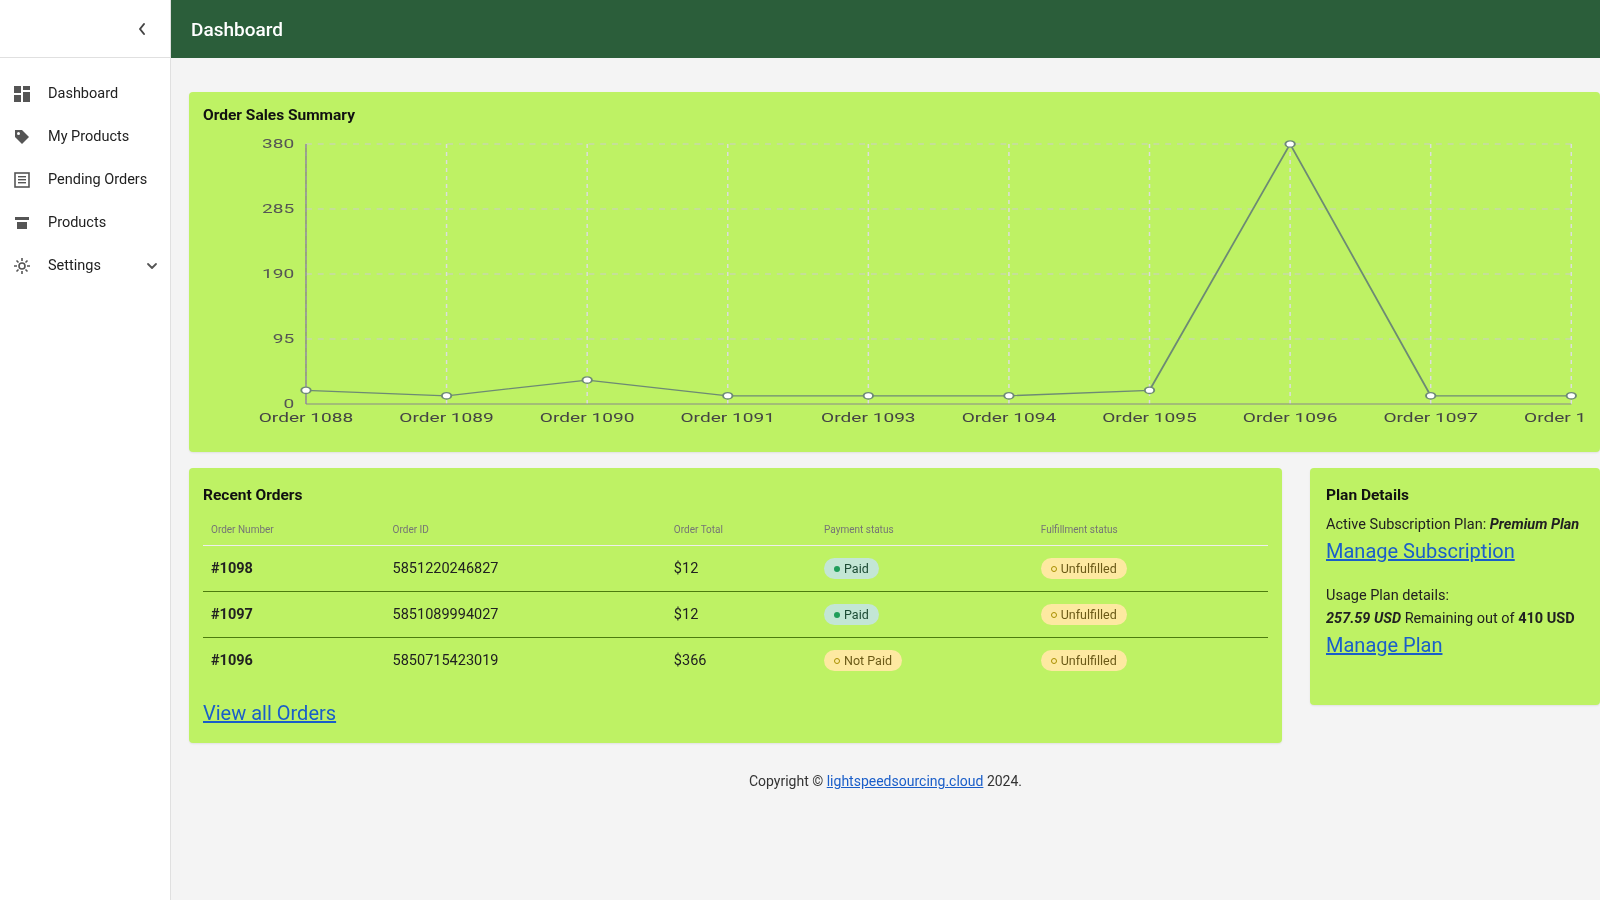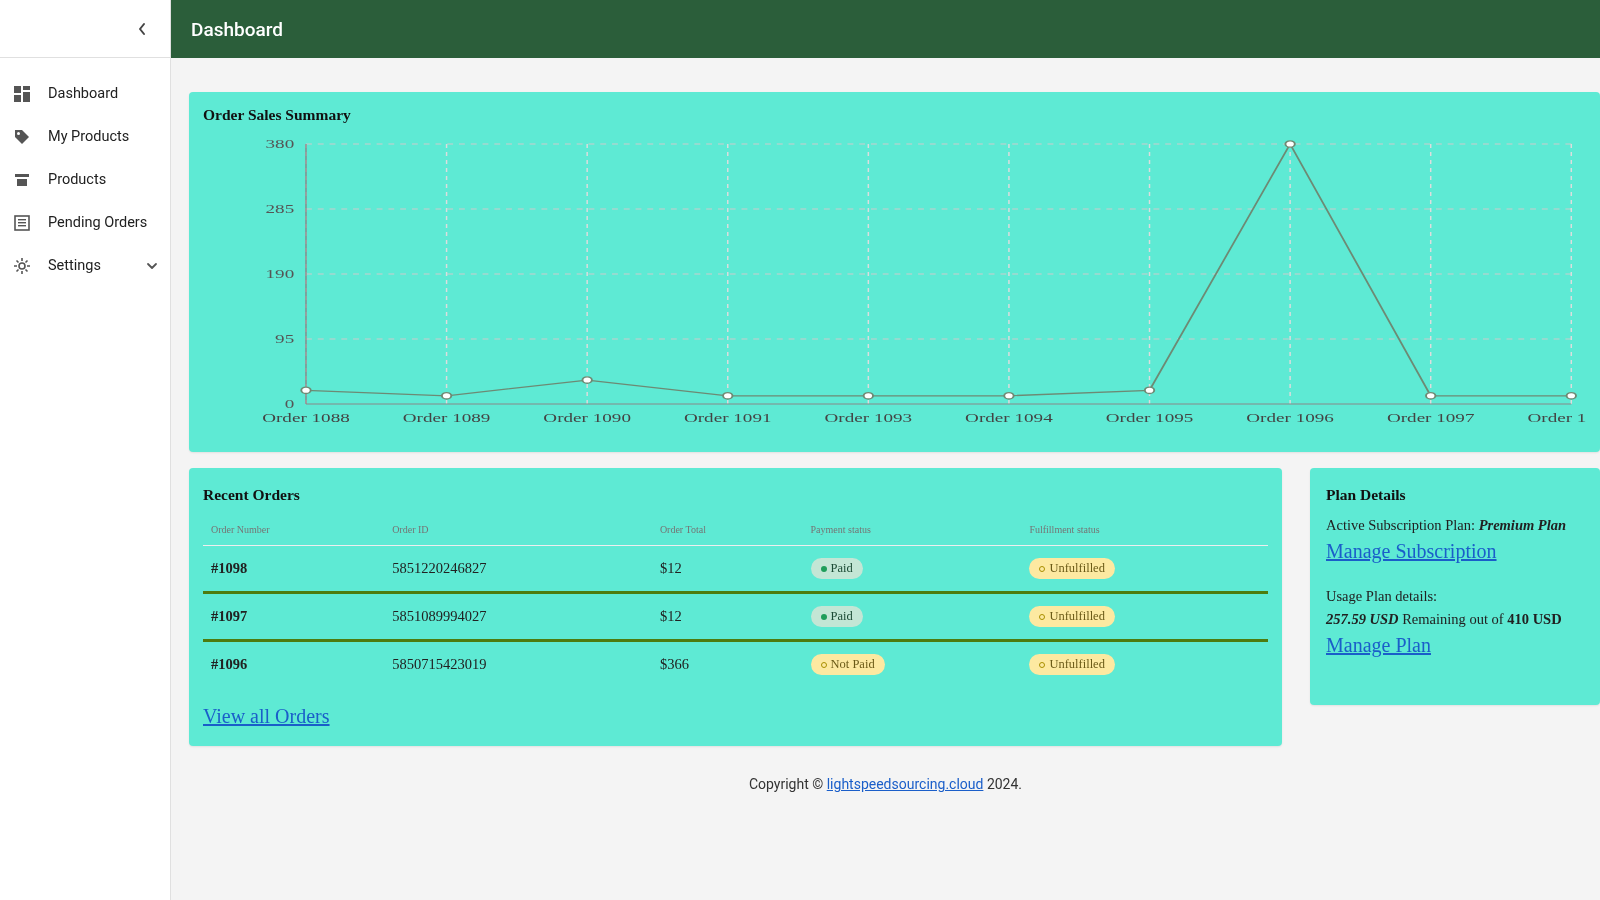--- a/index.html
+++ b/index.html
@@ -40,34 +40,34 @@
 .nav-item .label { flex:1; font-size:14.5px; }
 .nav-item .chev { color:#555; }
 .main { flex:1; display:flex; flex-direction:column; }
 .header {
   height:58px; background:#2b5e3a; color:#fff;
   display:flex; align-items:center; padding:0 20px;
 }
 .header-title { font-size:19px; font-weight:500; }
 .content { padding: 34px 0 20px 0; display:flex; flex-direction:column; gap:16px; }
 .card {
-  background:#5eead4; border-radius:4px; box-shadow:0 1px 2px rgba(0,0,0,0.08);font-family:Liberation Serif, serif;
+  background:#bef264; border-radius:4px; box-shadow:0 1px 2px rgba(0,0,0,0.08);
 }
 .chart-card { margin:0 0 0 18px; padding:14px 14px 18px 14px; }
 .card-title { font-size:15.5px; font-weight:700; color:#111; margin-bottom:10px; }
 .chart-wrap { position:relative; width:100%; height:300px; }
 .row-2 { display:flex; gap:28px; margin-left:18px; align-items:flex-start; }
 .orders-card { flex:1; padding:18px 14px 18px 14px; }
 .plan-card { width:290px; padding:18px 16px 26px 16px; }
 .table { width:100%; border-collapse:collapse; margin-top:6px; }
 .table th {
   text-align:left; font-weight:400; color:#757575; font-size:10px;
   padding:10px 8px; border-bottom:1px solid #eee;
 }
-.table td { padding:12px 8px; border-bottom:3px solid #4d7c0f; font-size:14.5px; }
+.table td { padding:12px 8px; border-bottom:1px solid #4d7c0f; font-size:14.5px; }
 .table tr:last-child td { border-bottom:none; }
 .strong { font-weight:700; }
 .badge {
   display:inline-flex; align-items:center; gap:4px;
   border-radius:18px; padding:3px 10px; font-size:12.5px;
 }
 .badge .dot { width:6px; height:6px; border-radius:50%; display:inline-block; }
 .badge.paid { background:#c3e6d5; color:#1b4a34;justify-content:center; }
 .badge.paid .dot { background:#1e9e5a; }
 .badge.warn { background:#fde9a1; color:#6b5a17; }
@@ -114,36 +114,36 @@
           <svg width="16" height="16" viewBox="0 0 16 16">
               <path d="M1 1 L8 1 L15 8 L8 15 L1 8 Z" fill="#555"></path>
               <circle cx="4.5" cy="4.5" r="1.5" fill="#fff"></circle>
             </svg>
         </span>
         <span class="label">My Products</span>
       </div>
       <div class="nav-item">
         <span class="icon">
           <svg width="16" height="16" viewBox="0 0 16 16">
-              <rect x="1" y="2" width="14" height="3" fill="#555"></rect>
-              <rect x="3" y="7" width="10" height="7" fill="#555"></rect>
-            </svg>
-        </span>
-        <span class="label">Products</span>
-      </div>
-      <div class="nav-item">
-        <span class="icon">
-          <svg width="16" height="16" viewBox="0 0 16 16">
               <rect x="1" y="1" width="14" height="14" fill="none" stroke="#555" stroke-width="1.6"></rect>
               <rect x="4" y="4" width="8" height="1.4" fill="#555"></rect>
               <rect x="4" y="7" width="8" height="1.4" fill="#555"></rect>
               <rect x="4" y="10" width="8" height="1.4" fill="#555"></rect>
             </svg>
         </span>
         <span class="label">Pending Orders</span>
+      </div>
+      <div class="nav-item">
+        <span class="icon">
+          <svg width="16" height="16" viewBox="0 0 16 16">
+              <rect x="1" y="2" width="14" height="3" fill="#555"></rect>
+              <rect x="3" y="7" width="10" height="7" fill="#555"></rect>
+            </svg>
+        </span>
+        <span class="label">Products</span>
       </div>
       <div class="nav-item">
         <span class="icon">
           <svg width="16" height="16" viewBox="0 0 16 16">
               <circle cx="8" cy="8" r="3" fill="none" stroke="#555" stroke-width="1.6"></circle>
               <path d="M8 0v3M8 13v3M0 8h3M13 8h3M2.5 2.5l2 2M11.5 11.5l2 2M13.5 2.5l-2 2M4.5 11.5l-2 2" stroke="#555" stroke-width="1.6"></path>
             </svg>
         </span>
         <span class="label">Settings</span>
         <span class="chev">

